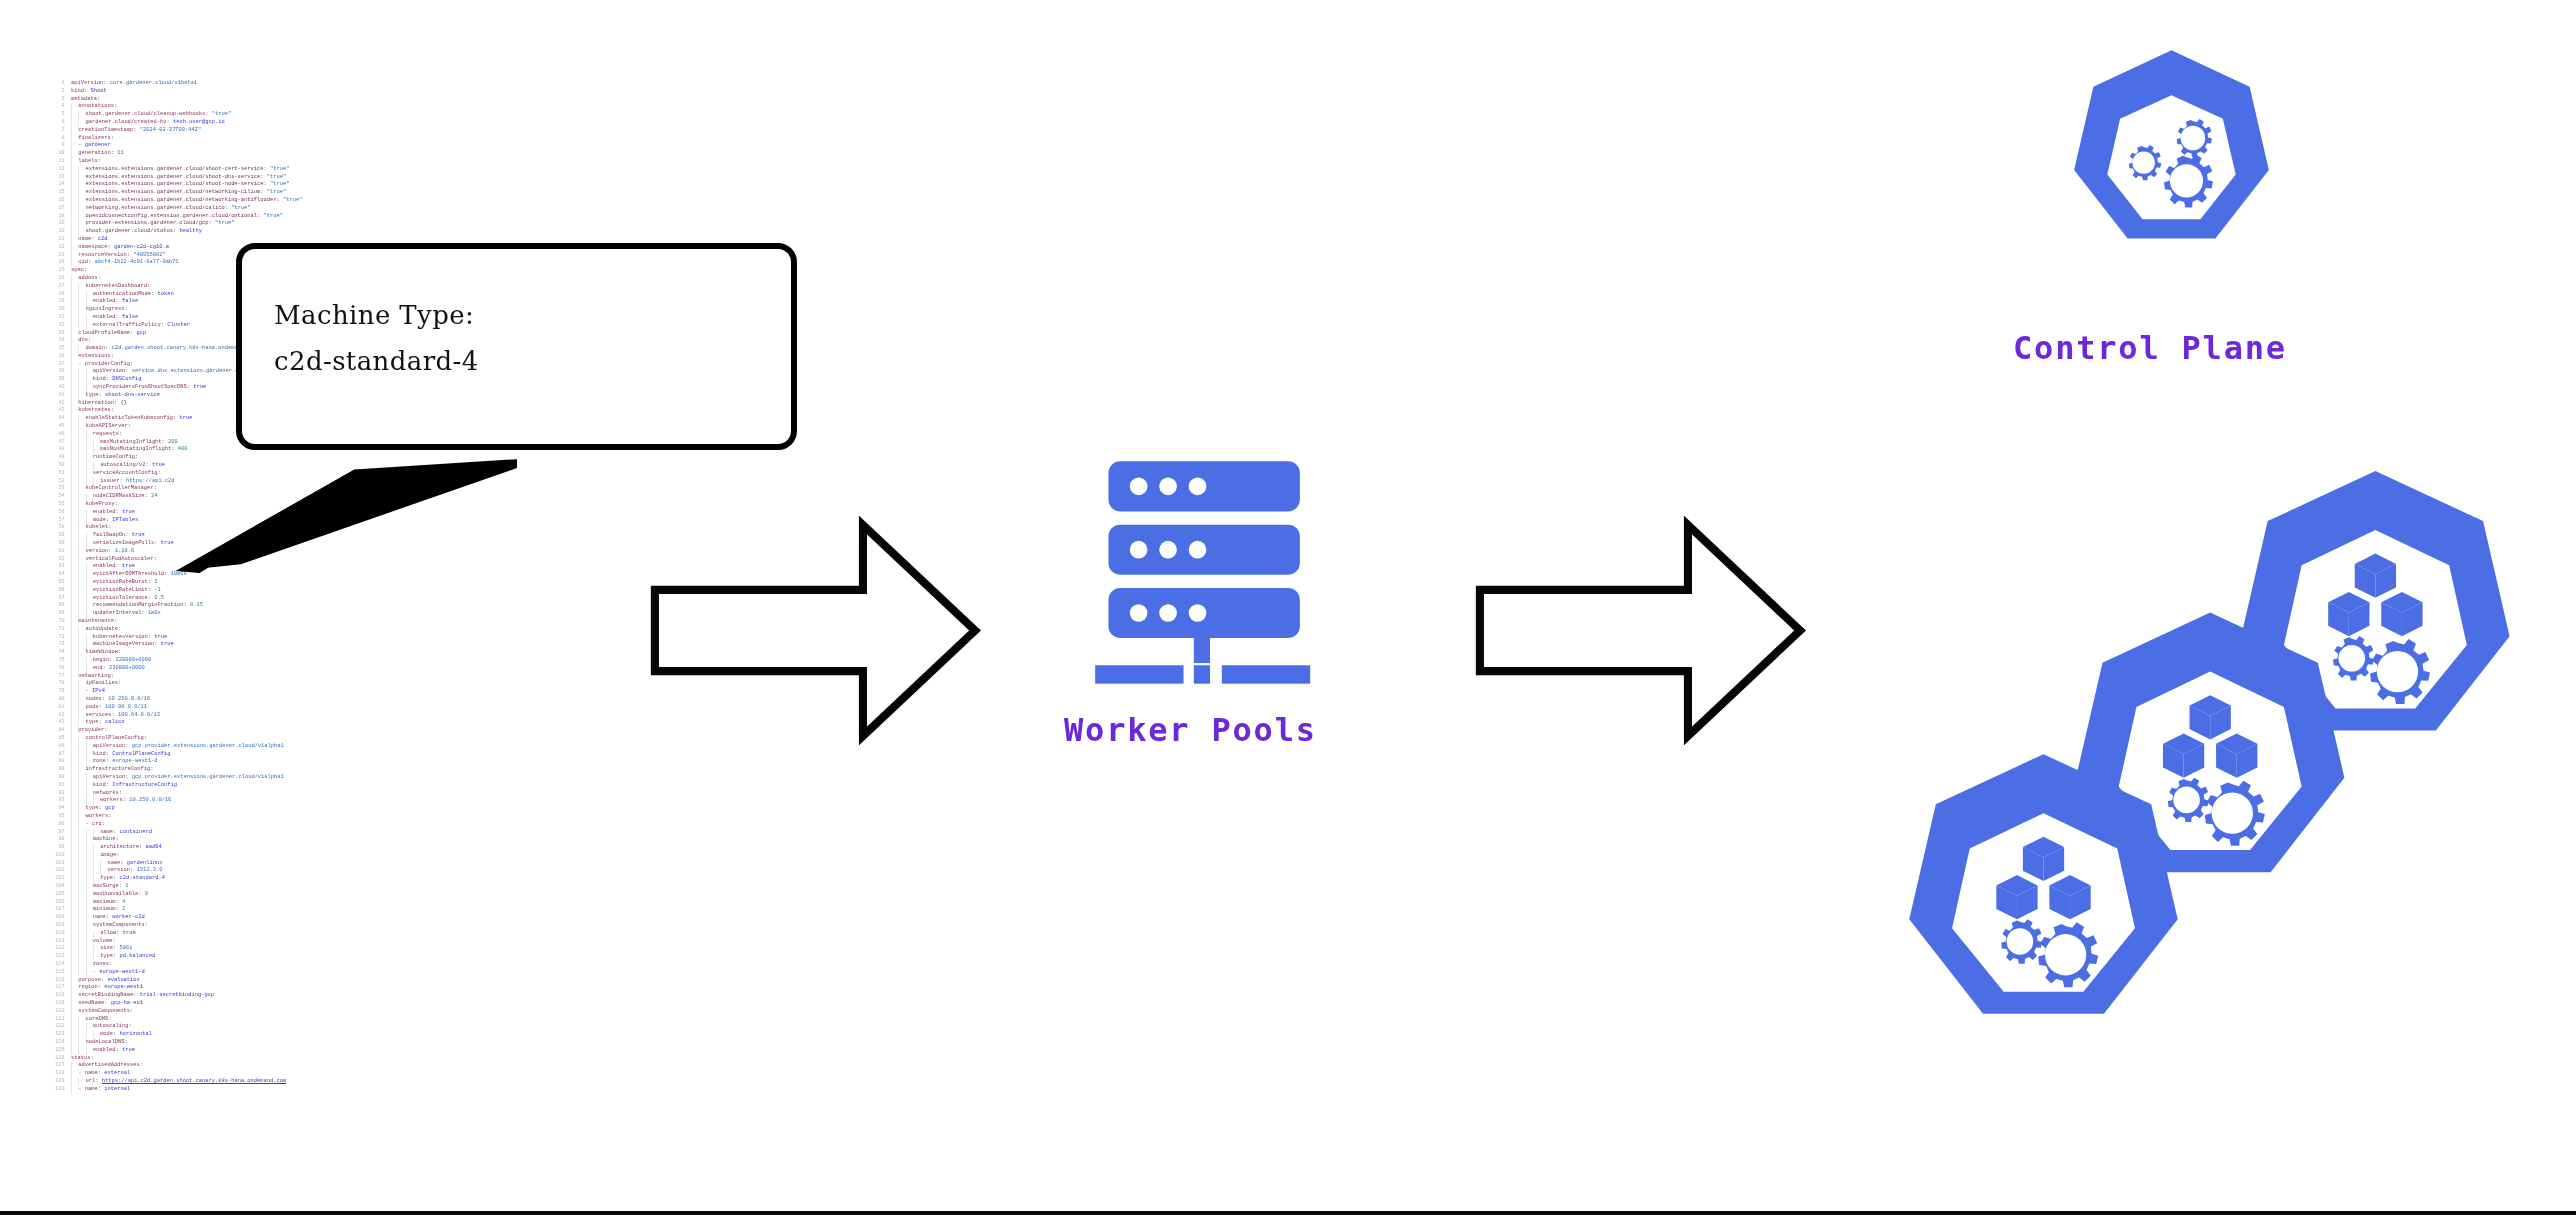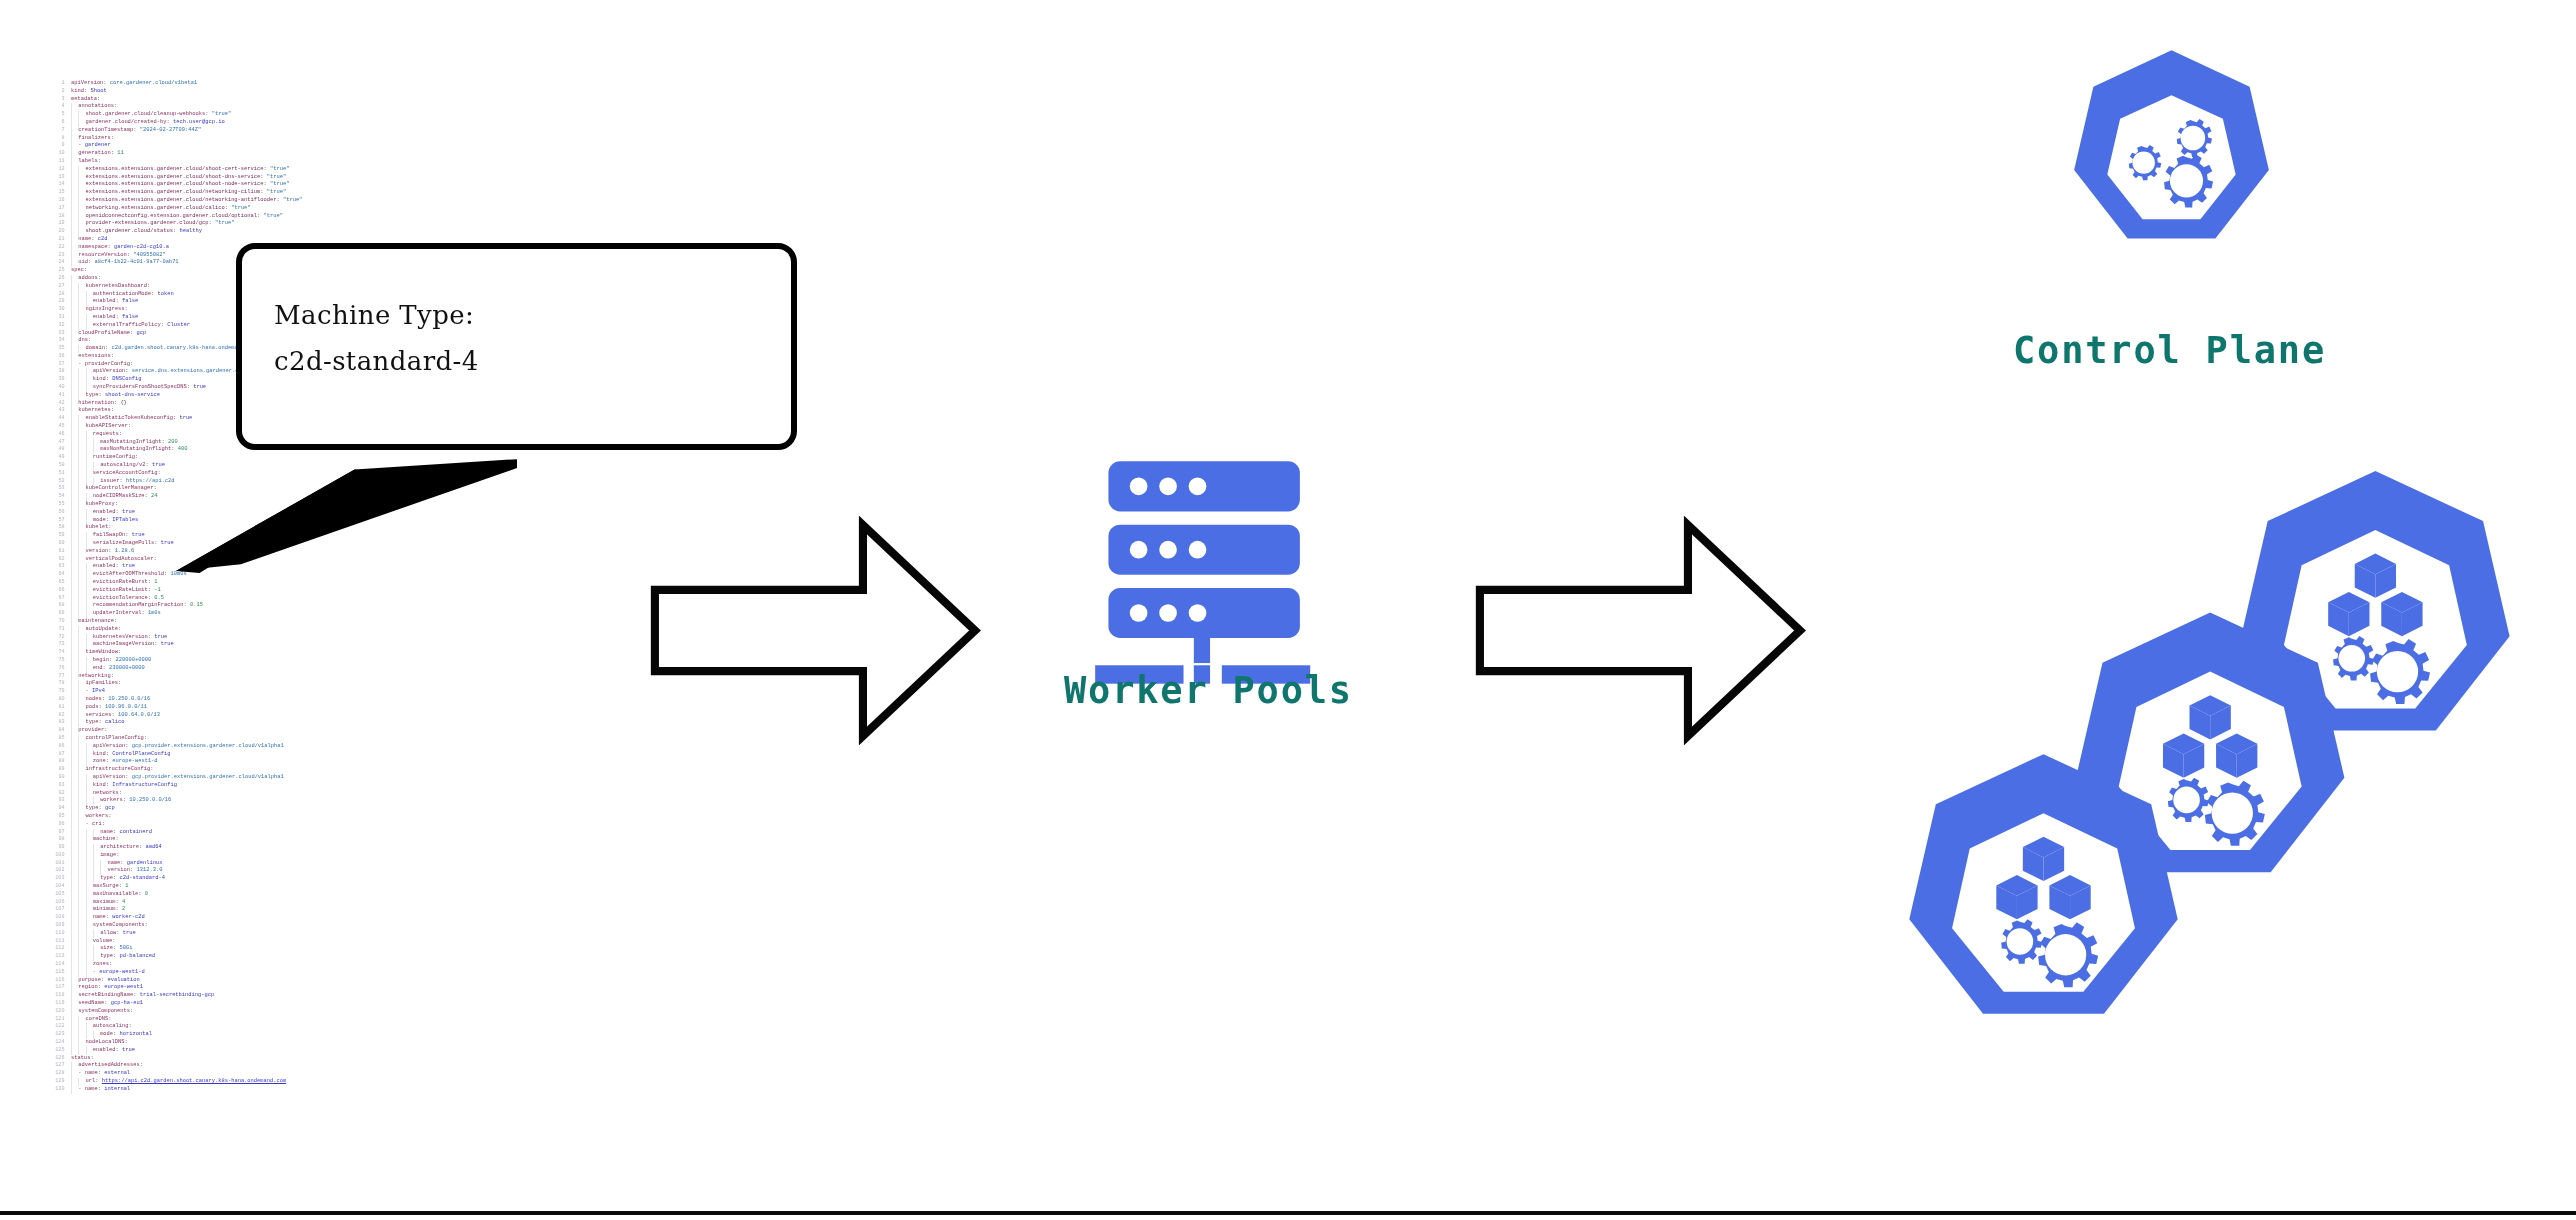--- a/index.html
+++ b/index.html
@@ -66,24 +66,24 @@
   .server-wrap{position:absolute;left:1070px;top:451px;width:258px;height:243px;}
 
   
   .k8s-cp{position:absolute;left:2037px;top:46px;width:269px;height:214px;}
   .nodes{position:absolute;left:1896px;top:465px;width:649px;height:568px;}
 
   
   .cap{
     position:absolute;
     font-family:"DejaVu Sans Mono","Liberation Mono",monospace;
-    font-weight:bold;font-size:37px;color:#0f766e;
+    font-weight:bold;font-size:32px;color:#6d28d9;
     letter-spacing:1.8px;white-space:nowrap;
   }
-  .cap-worker{left:1064px;top:669px;}
+  .cap-worker{left:1064px;top:711px;}
   .cap-control{left:2013px;top:329px;}
   .cap-nodes{left:2007px;top:1039px;}
 </style>
 </head>
 <body>
 
 <div id="stage">
 
   <div class="code-panel" id="code-panel">
       <div class="code-line"><span class="ln">1</span><span class="code-body"><span class="k">apiVersion</span><span class="p">:</span> <span class="s">core.gardener.cloud/v1beta1</span></span></div>

